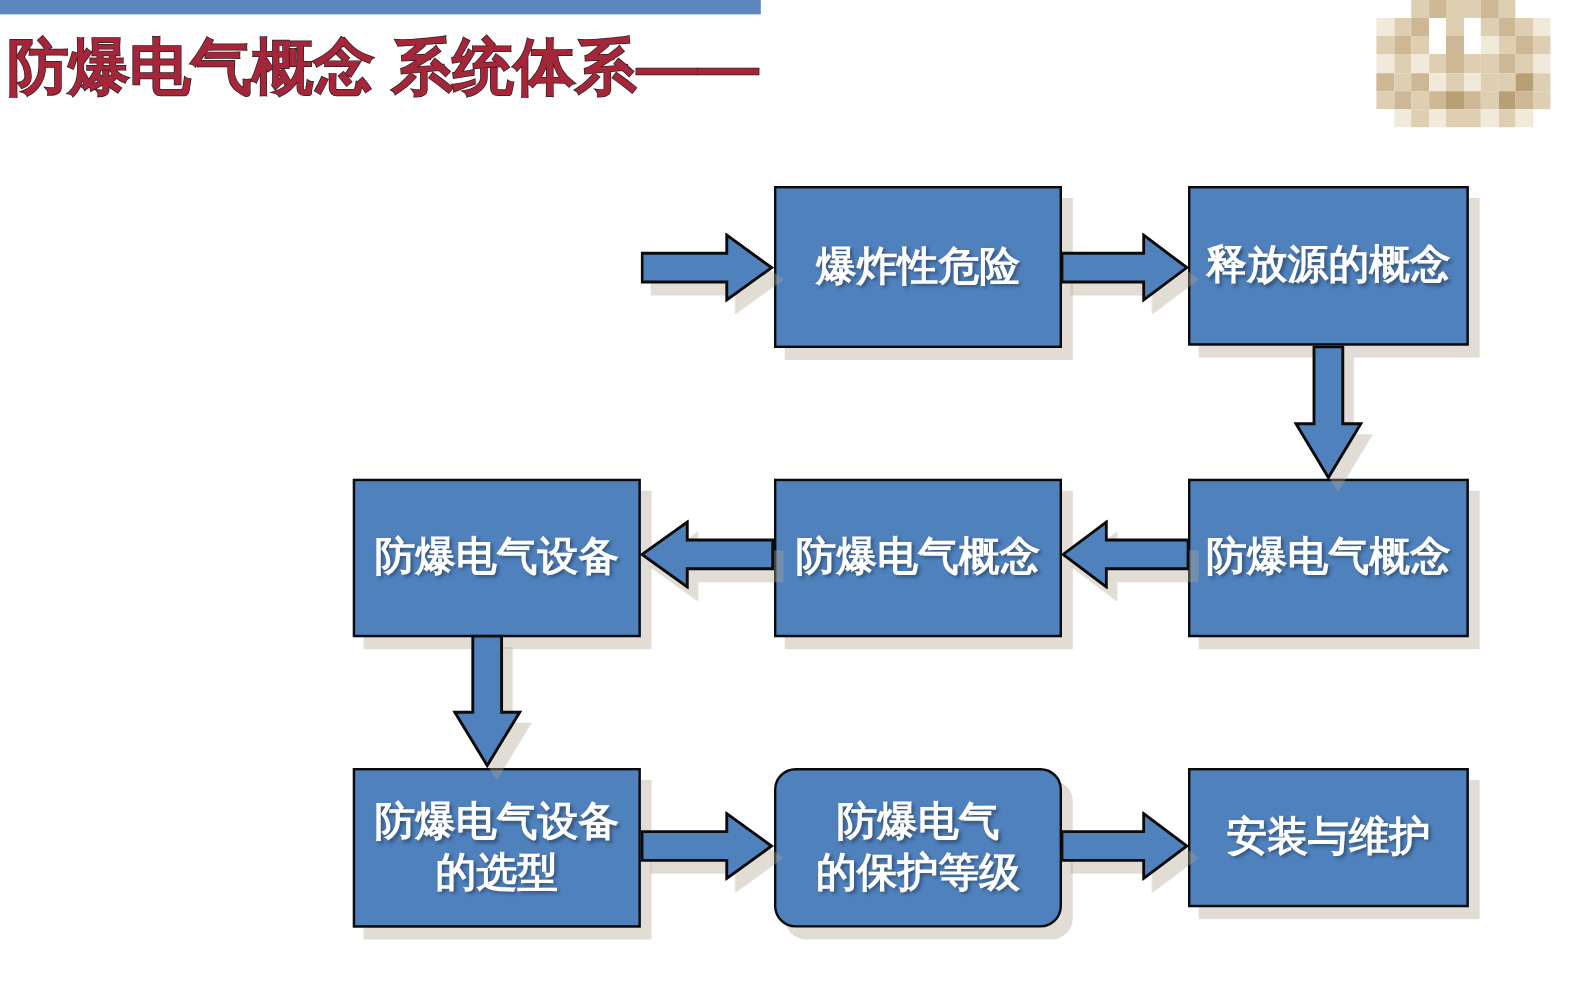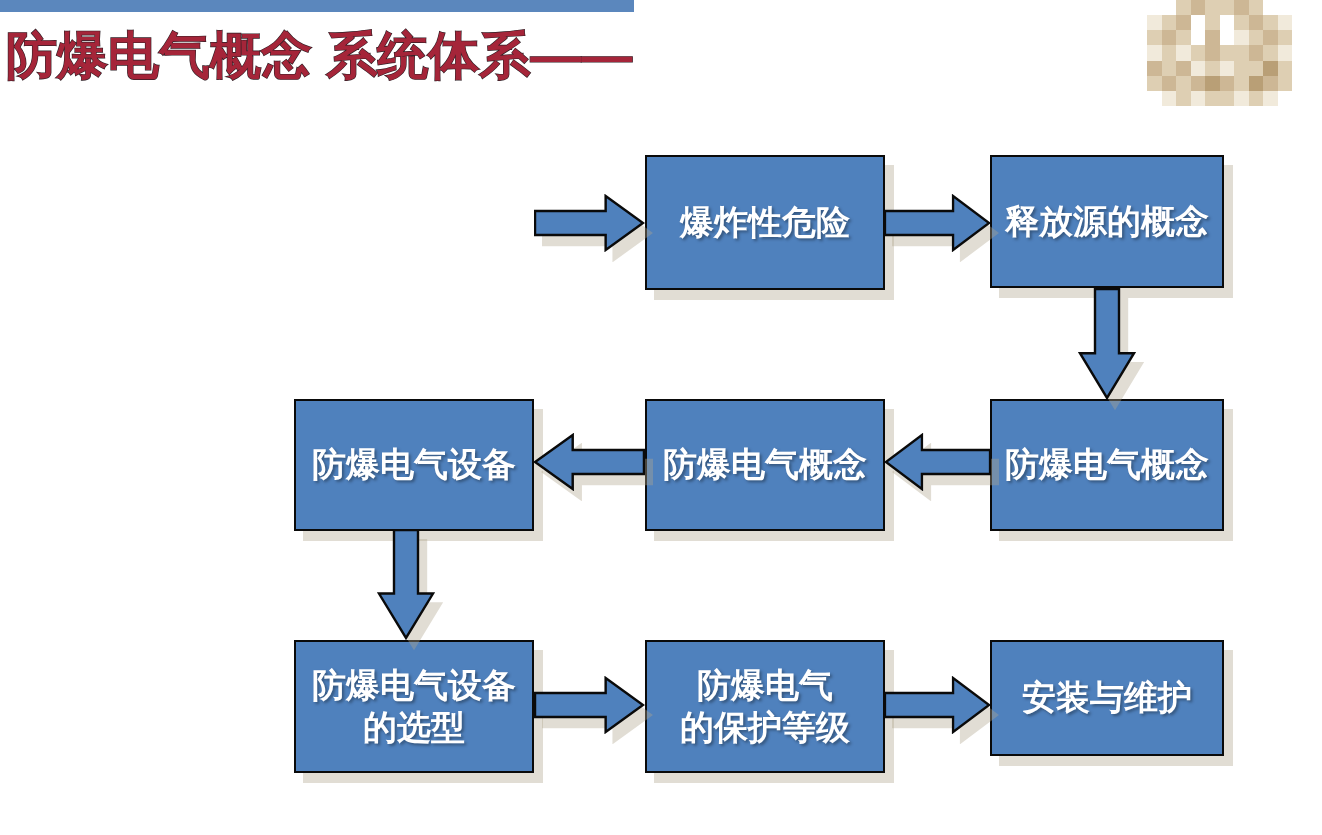--- a/index.html
+++ b/index.html
@@ -153,21 +153,21 @@
   </div>
   <div class="node" style="left:990px;top:399px;width:234px;height:132px;">
     <span>防爆电气概念</span>
     <span></span>
   </div>
 
   <div class="node" style="left:294px;top:640px;width:240px;height:133px;">
     <span>防爆电气设备</span>
     <span>的选型</span>
   </div>
-  <div class="node" style="left:645px;top:640px;width:240px;height:133px;">
+  <div class="node" style="left:645px;top:640px;width:240px;height:133px;border-radius:18px;">
     <span>防爆电气</span>
     <span>的保护等级</span>
   </div>
   <div class="node" style="left:990px;top:640px;width:234px;height:116px;">
     <span>安装与维护</span>
     <span></span>
   </div>
 
   <div class="arrow" style="left:534px;top:194px;width:111px;height:58px;">
     <svg viewBox="0 0 110 58" preserveAspectRatio="none">

